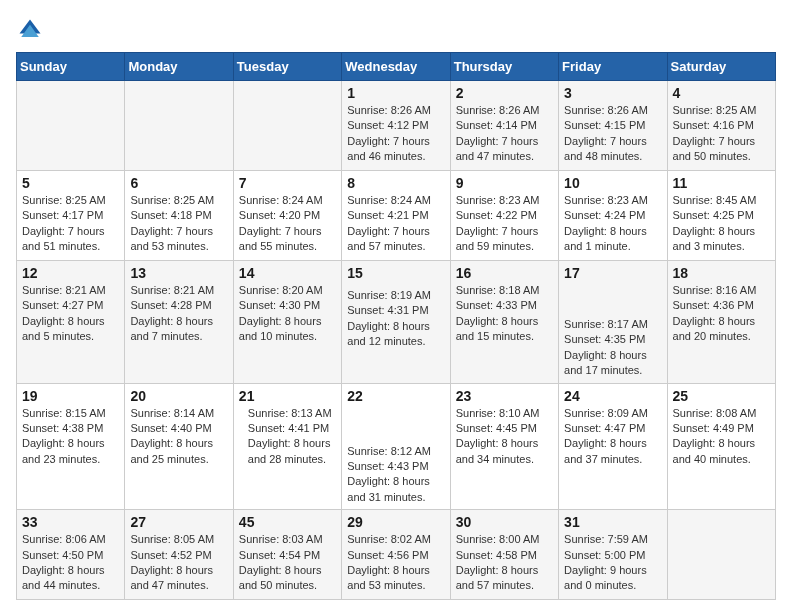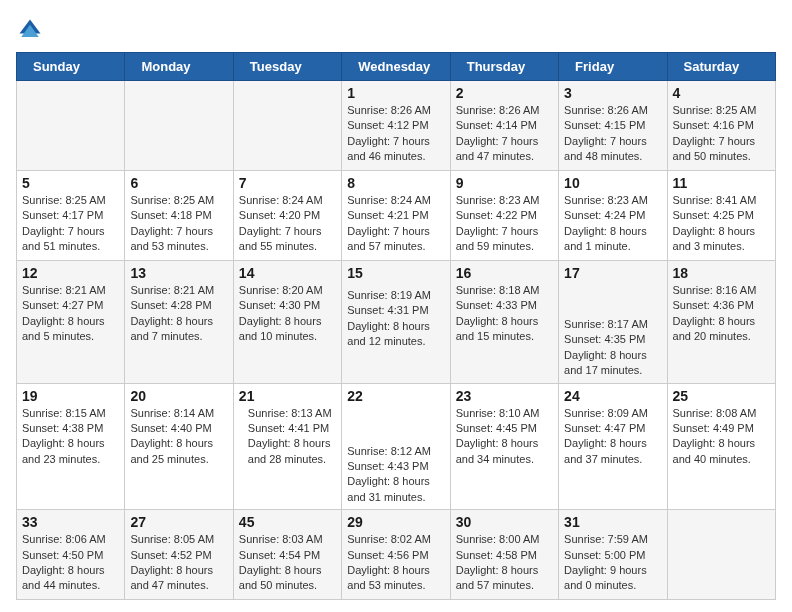--- a/index.html
+++ b/index.html
@@ -47,21 +47,21 @@
     .calendar-table {
       width: 100%;
       border-collapse: collapse;
       font-size: 11px;
     }
     .calendar-table thead tr {
       background-color: #2563a8;
       color: #fff;
     }
     .calendar-table thead th {
-      padding: 6px 16px;
+      padding: 6px 3px;
       text-align: left;
       font-size: 13px;
       font-weight: bold;
       border: 1px solid #1a4d8a;
     }
     .calendar-table tbody tr {
       vertical-align: top;
     }
     .calendar-table tbody tr:nth-child(odd) {
       background-color: #f5f5f5;
@@ -182,21 +182,21 @@
 Daylight: 7 hours and 59 minutes.</div>
         </td>
         <td>
           <span class="day-number">10</span>
           <div class="day-info" style="white-space: pre-line;">Sunrise: 8:23 AM
 Sunset: 4:24 PM
 Daylight: 8 hours and 1 minute.</div>
         </td>
         <td>
           <span class="day-number">11</span>
-          <div class="day-info" style="white-space: pre-line;">Sunrise: 8:41 AM
+          <div class="day-info" style="white-space: pre-line;">Sunrise: 8:45 AM
 Sunset: 4:25 PM
 Daylight: 8 hours and 3 minutes.</div>
         </td>
       </tr>
       <tr>
         <td>
           <span class="day-number">12</span>
           <div class="day-info" style="white-space: pre-line;">Sunrise: 8:21 AM
 Sunset: 4:27 PM
 Daylight: 8 hours and 5 minutes.</div>

